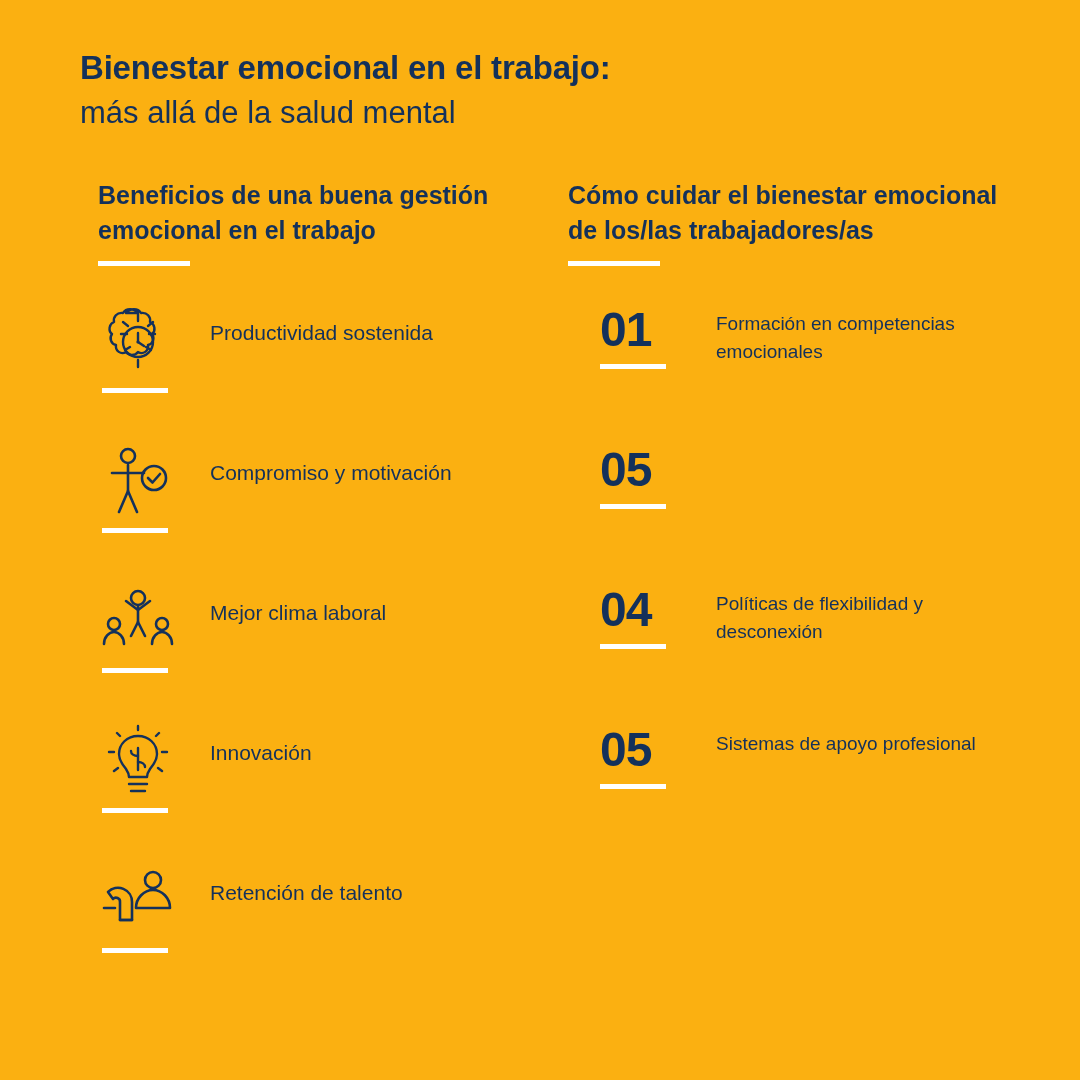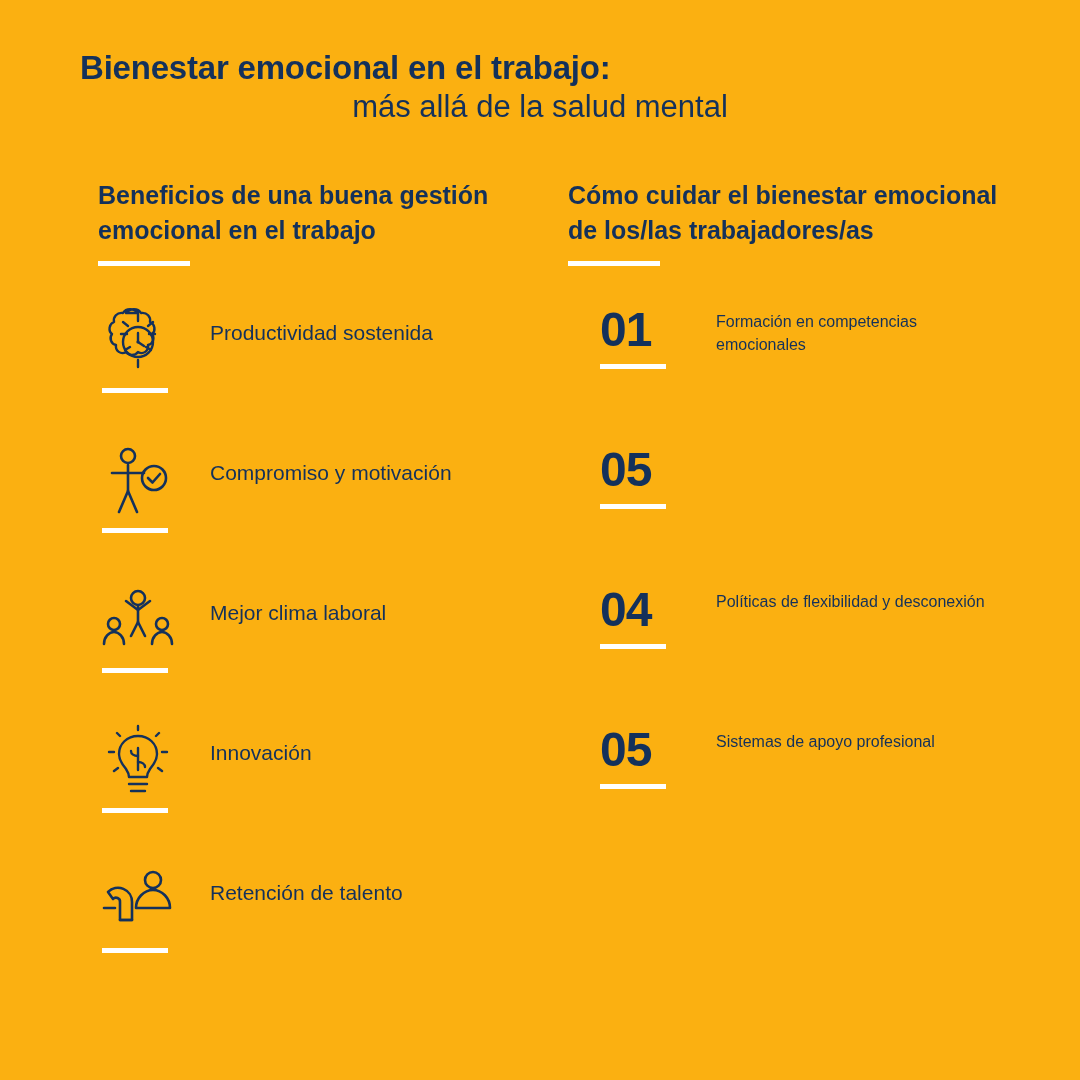--- a/index.html
+++ b/index.html
@@ -35,21 +35,21 @@
     font-weight: bold;
     color: #14315B;
     letter-spacing: -0.2px;
     line-height: 1.2;
   }
   .header-subtitle {
     font-size: 31px;
     font-weight: normal;
     color: #14315B;
     line-height: 1.25;
-    text-align: center;
+    margin-top: 6px;
   }
 
   
   .col {
     position: absolute;
     top: 178px;
   }
   .col-left { left: 98px; width: 430px; }
   .col-right { left: 568px; width: 440px; }
 
@@ -123,21 +123,21 @@
     color: #14315B;
     line-height: 1;
   }
   .step-rule {
     width: 66px;
     height: 5px;
     background: #FFFFFF;
     margin-top: 10px;
   }
   .step-label {
-    font-size: 16px;
+    font-size: 19px;
     line-height: 1.45;
     color: #14315B;
     padding-top: 4px;
   }
 </style>
 </head>
 <body>
 
 <div class="page">
 

